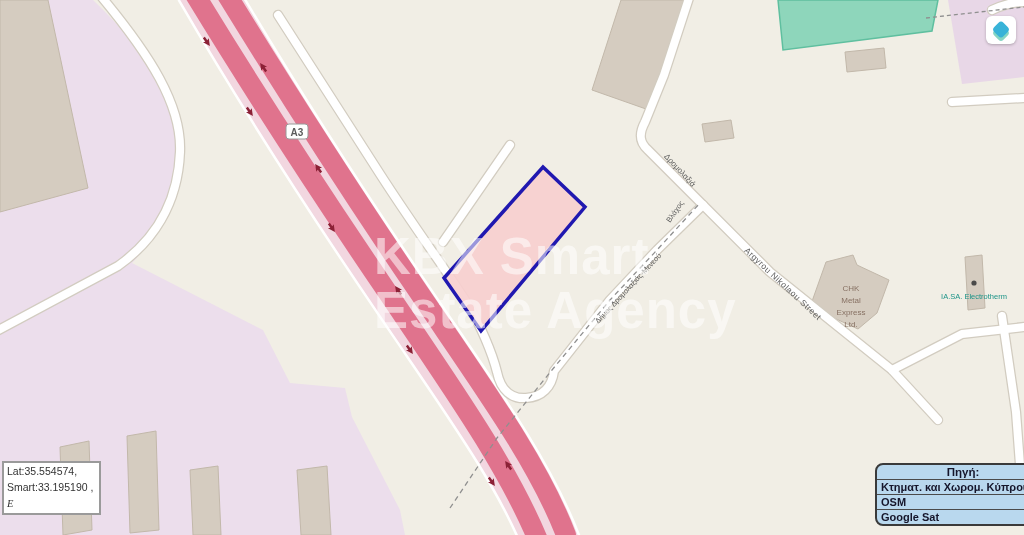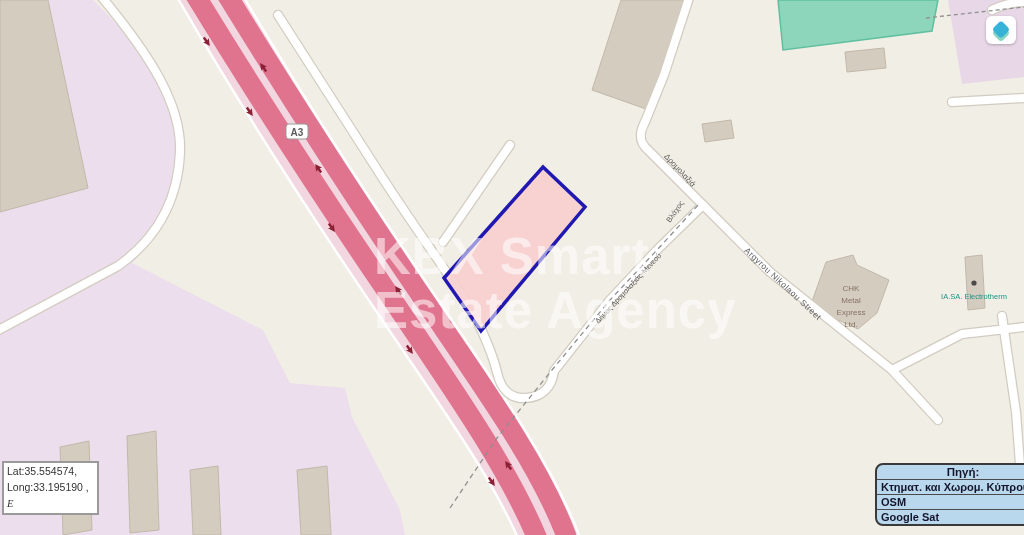--- a/index.html
+++ b/index.html
@@ -139,21 +139,21 @@
     <text x="974" y="299" text-anchor="middle" font-size="7.5" fill="#1d9488" font-family="Liberation Sans, sans-serif">IA.SA. Electrotherm</text>
   </svg>
 
   <div class="watermark">
     <div>KBX Smart</div>
     <div>Estate Agency</div>
   </div>
 
   <div class="coords">
     <div>Lat:35.554574,</div>
-    <div>Long:33.195190 ,</div>
+    <div>Smart:33.195190 ,</div>
     <div class="it">E</div>
   </div>
 
   <div class="source">
     <div class="source-title">Πηγή:</div>
     <div class="source-row">Κτηματ. και Χωρομ. Κύπρου</div>
     <div class="source-row">OSM</div>
     <div class="source-row">Google Sat</div>
   </div>
 

